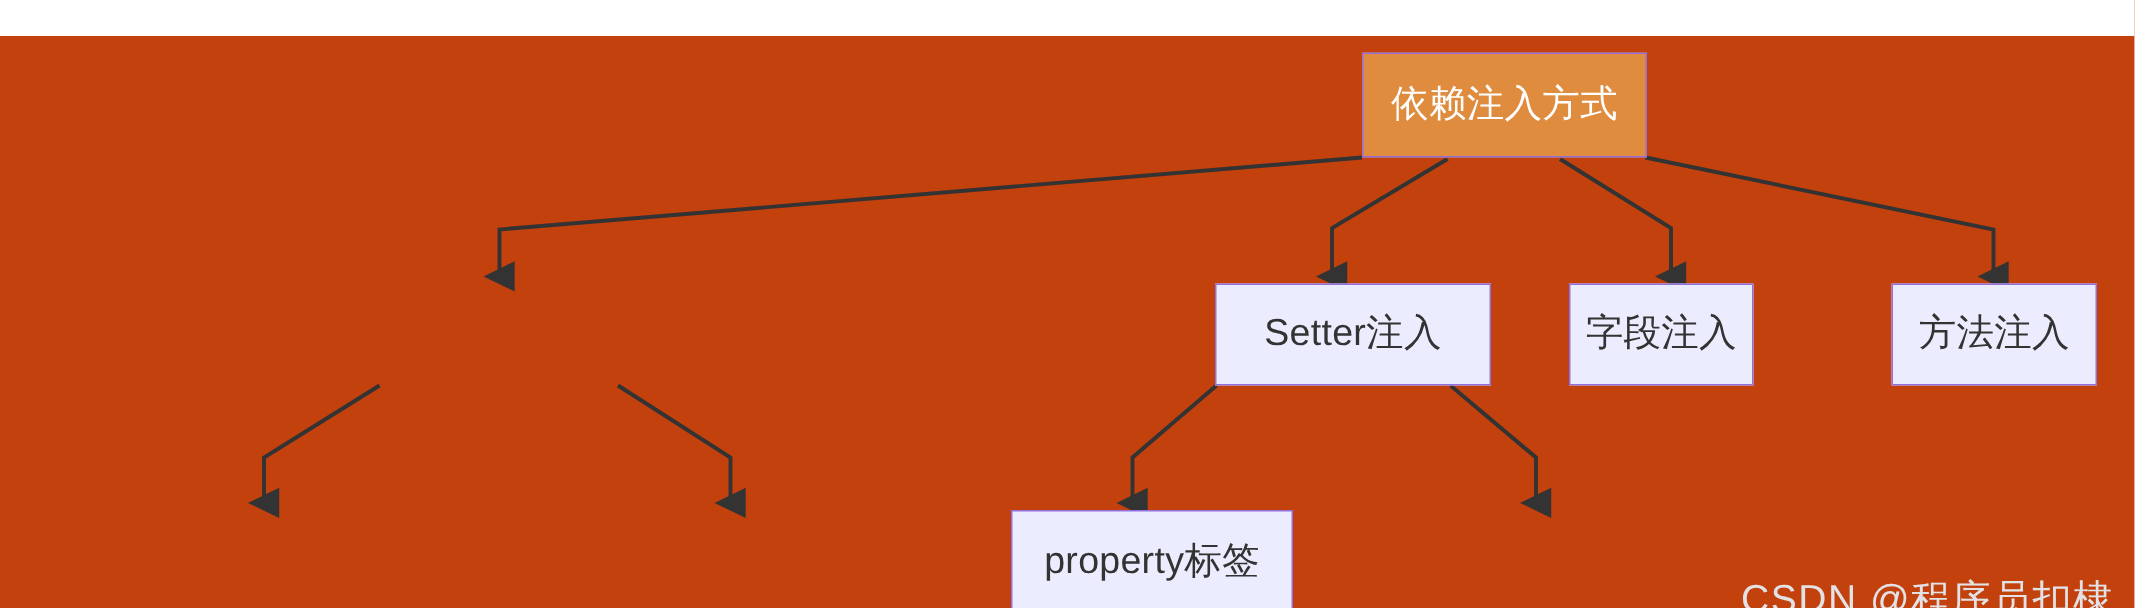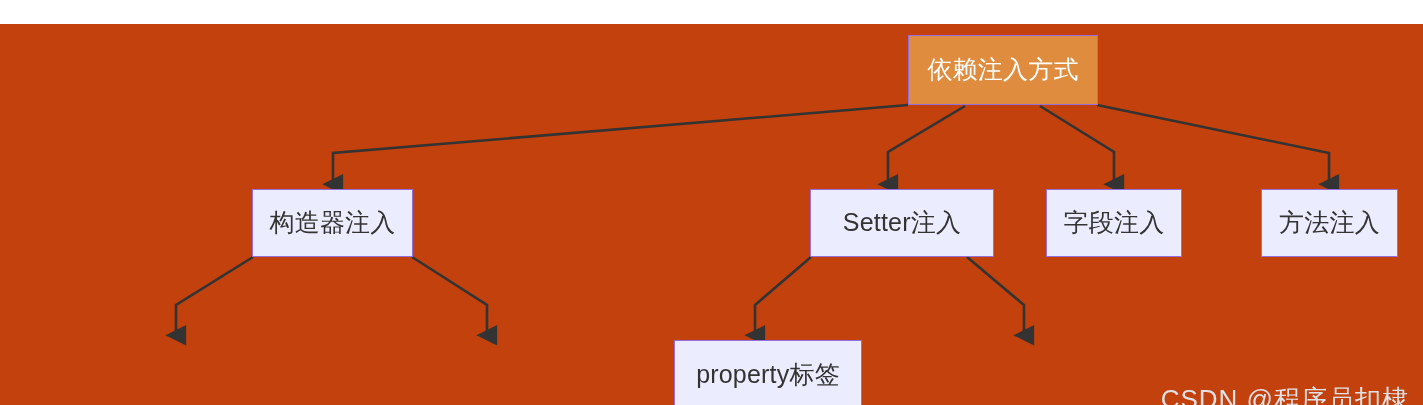--- a/index.html
+++ b/index.html
@@ -77,29 +77,26 @@
         <polyline points="412,233 487,281 487,311" fill="none" stroke="#333333" stroke-width="2.6" stroke-linejoin="miter" stroke-linecap="butt" marker-end="url(#arrowhead)"></polyline>
         <polyline points="811,233 755,281 755,311" fill="none" stroke="#333333" stroke-width="2.6" stroke-linejoin="miter" stroke-linecap="butt" marker-end="url(#arrowhead)"></polyline>
         <polyline points="967,233 1024,281 1024,311" fill="none" stroke="#333333" stroke-width="2.6" stroke-linejoin="miter" stroke-linecap="butt" marker-end="url(#arrowhead)"></polyline>
       </g>
   </svg>
 
   <div class="node root" style="left:908px;top:11px;width:190px;height:70px;">
     <span class="node-label">依赖注入方式</span>
   </div>
 
-  <div class="node" style="left:252px;top:165px;width:161px;height:68px;">
-    <span class="node-label">构造器注入</span>
-  </div>
 
   <div class="node" style="left:810px;top:165px;width:184px;height:68px;text-align:center;">
     <span class="node-label">Setter注入</span>
   </div>
 
-  <div class="node" style="left:1046px;top:165px;width:136px;height:68px;">
+  <div class="node" style="left:1046px;top:165px;width:123px;height:68px;">
     <span class="node-label">字段注入</span>
   </div>
 
   <div class="node" style="left:1261px;top:165px;width:137px;height:68px;">
     <span class="node-label">方法注入</span>
   </div>
 
 
 
   <div class="node" style="left:674px;top:316px;width:188px;height:69px;">

